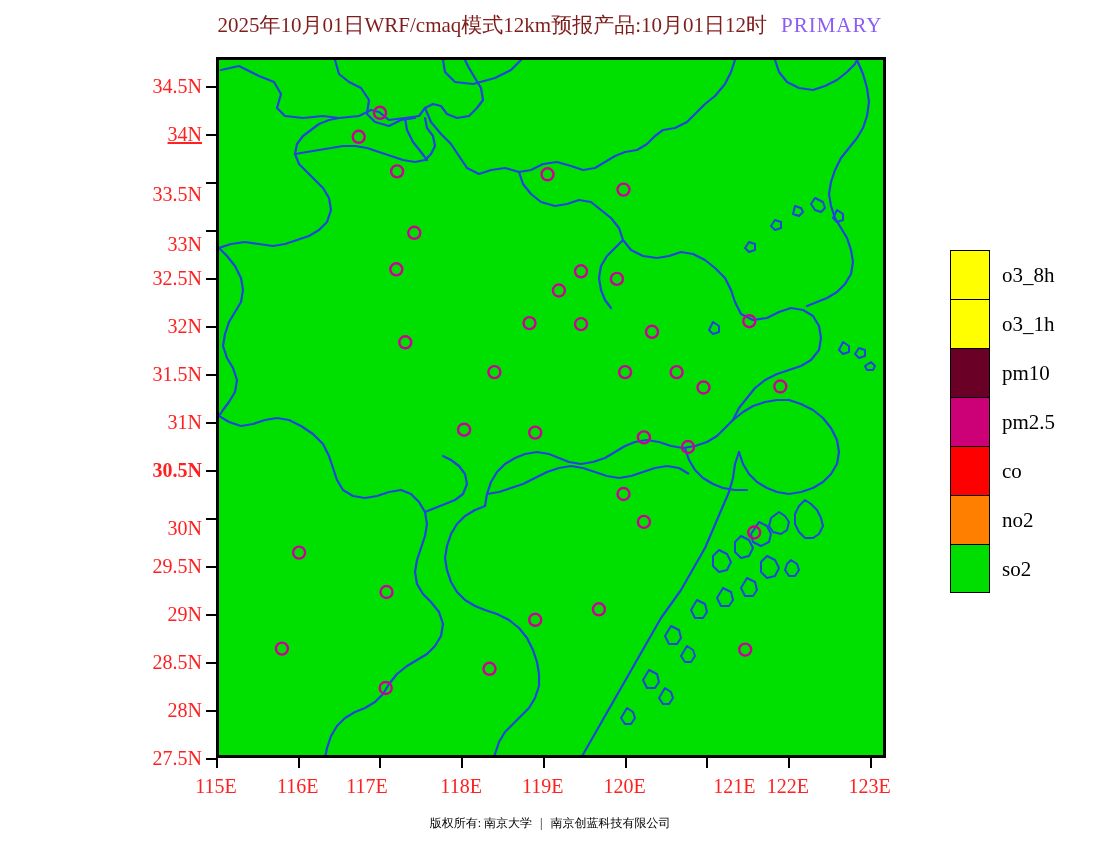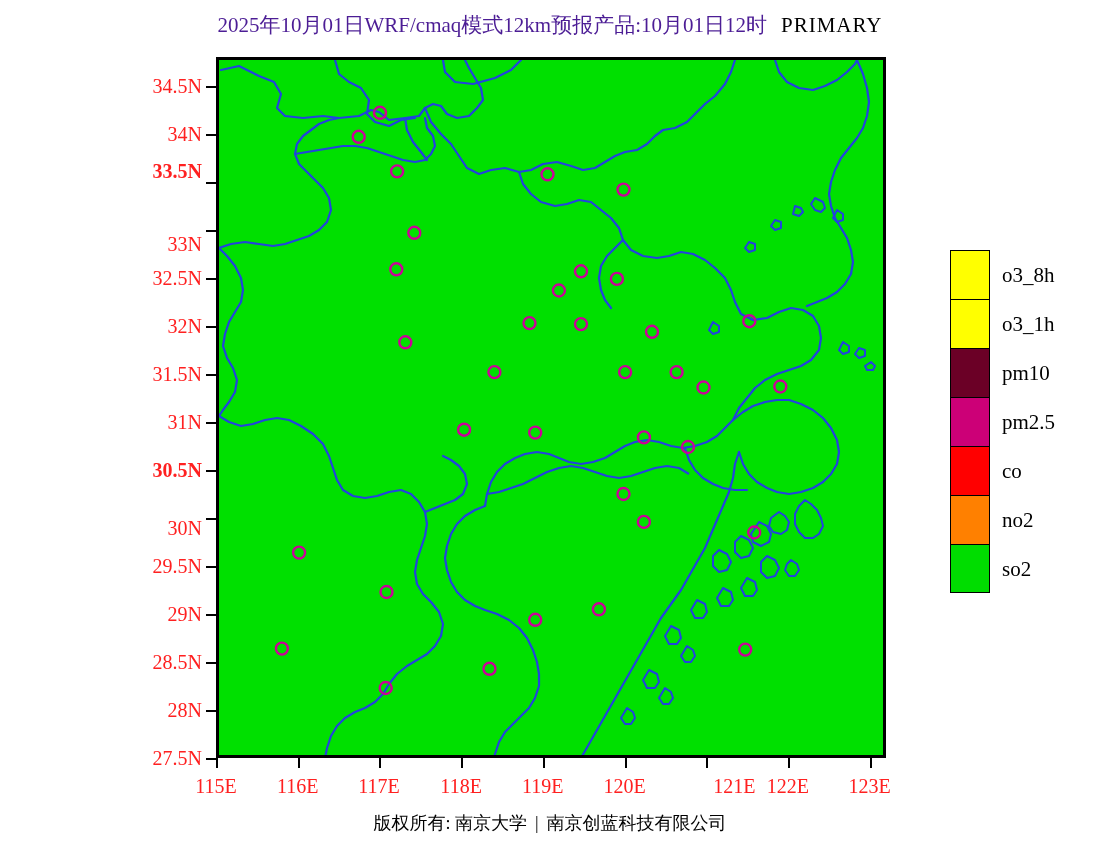--- a/index.html
+++ b/index.html
@@ -16,22 +16,22 @@
   .title-bar{
     position:absolute;
     left:0;top:12px;width:1100px;
     text-align:center;
     font-size:21px;
     line-height:26px;
     white-space:nowrap;
     color:#000;
     letter-spacing:0px;
   }
-  .title-main{color:#4c1d95;}
-  .title-flag{color:#000000;margin-left:14px;letter-spacing:1px;}
+  .title-main{color:#7f1d1d;}
+  .title-flag{color:#8b5cf6;margin-left:14px;letter-spacing:1px;}
 
   
   .plot-wrap{
     position:absolute;
     left:216px;top:57px;
     width:670px;height:701px;
   }
   .plot-frame{
     position:absolute;left:0;top:0;
     width:100%;height:100%;
@@ -104,21 +104,21 @@
     line-height:21px;
     color:#000;
     white-space:nowrap;
   }
 
   
   .footer{
     position:absolute;
     left:0;top:811px;width:1100px;
     text-align:center;
-    font-size:18px;
+    font-size:12px;
     line-height:24px;
     color:#000;
     white-space:nowrap;
   }
   .footer-sep{display:inline-block;padding:0 8px;}
 </style>
 </head>
 <body>
 
 <div id="root">
@@ -248,34 +248,34 @@
         <div class="ylabel" style="top: 364.904px;">31N</div>
         <div class="tick-y" style="top: 316.89px;"></div>
         <div class="ylabel" style="top: 316.89px;">31.5N</div>
         <div class="tick-y" style="top: 268.877px;"></div>
         <div class="ylabel" style="top: 268.877px;">32N</div>
         <div class="tick-y" style="top: 220.863px;"></div>
         <div class="ylabel" style="top: 220.863px;">32.5N</div>
         <div class="tick-y" style="top: 172.849px;"></div>
         <div class="ylabel" style="top: 187px;">33N</div>
         <div class="tick-y" style="top: 124.836px;"></div>
-        <div class="ylabel" style="top: 114px; font-weight: bold;">33.5N</div>
+        <div class="ylabel" style="top: 137px;">33.5N</div>
         <div class="tick-y" style="top: 76.8219px;"></div>
-        <div class="ylabel" style="top: 76.8219px;">34N</div>
+        <div class="ylabel" style="top: 76.8219px; text-decoration: underline;">34N</div>
         <div class="tick-y" style="top: 28.8082px;"></div>
         <div class="ylabel" style="top: 28.8082px;">34.5N</div>
       </div>
 
     <div id="x-axis">
         <div class="tick-x" style="left: 0px;"></div>
         <div class="xlabel" style="left: 0px;">115E</div>
         <div class="tick-x" style="left: 81.7073px;"></div>
         <div class="xlabel" style="left: 81.7073px;">116E</div>
         <div class="tick-x" style="left: 163.415px;"></div>
-        <div class="xlabel" style="left: 163px;">117E</div>
+        <div class="xlabel" style="left: 151px;">117E</div>
         <div class="tick-x" style="left: 245.122px;"></div>
         <div class="xlabel" style="left: 245.122px;">118E</div>
         <div class="tick-x" style="left: 326.829px;"></div>
         <div class="xlabel" style="left: 326.829px;">119E</div>
         <div class="tick-x" style="left: 408.537px;"></div>
         <div class="xlabel" style="left: 408.537px;">120E</div>
         <div class="tick-x" style="left: 490.244px;"></div>
         <div class="xlabel" style="left: 490.244px; margin-left: 28px;">121E</div>
         <div class="tick-x" style="left: 571.951px;"></div>
         <div class="xlabel" style="left: 571.951px;">122E</div>

